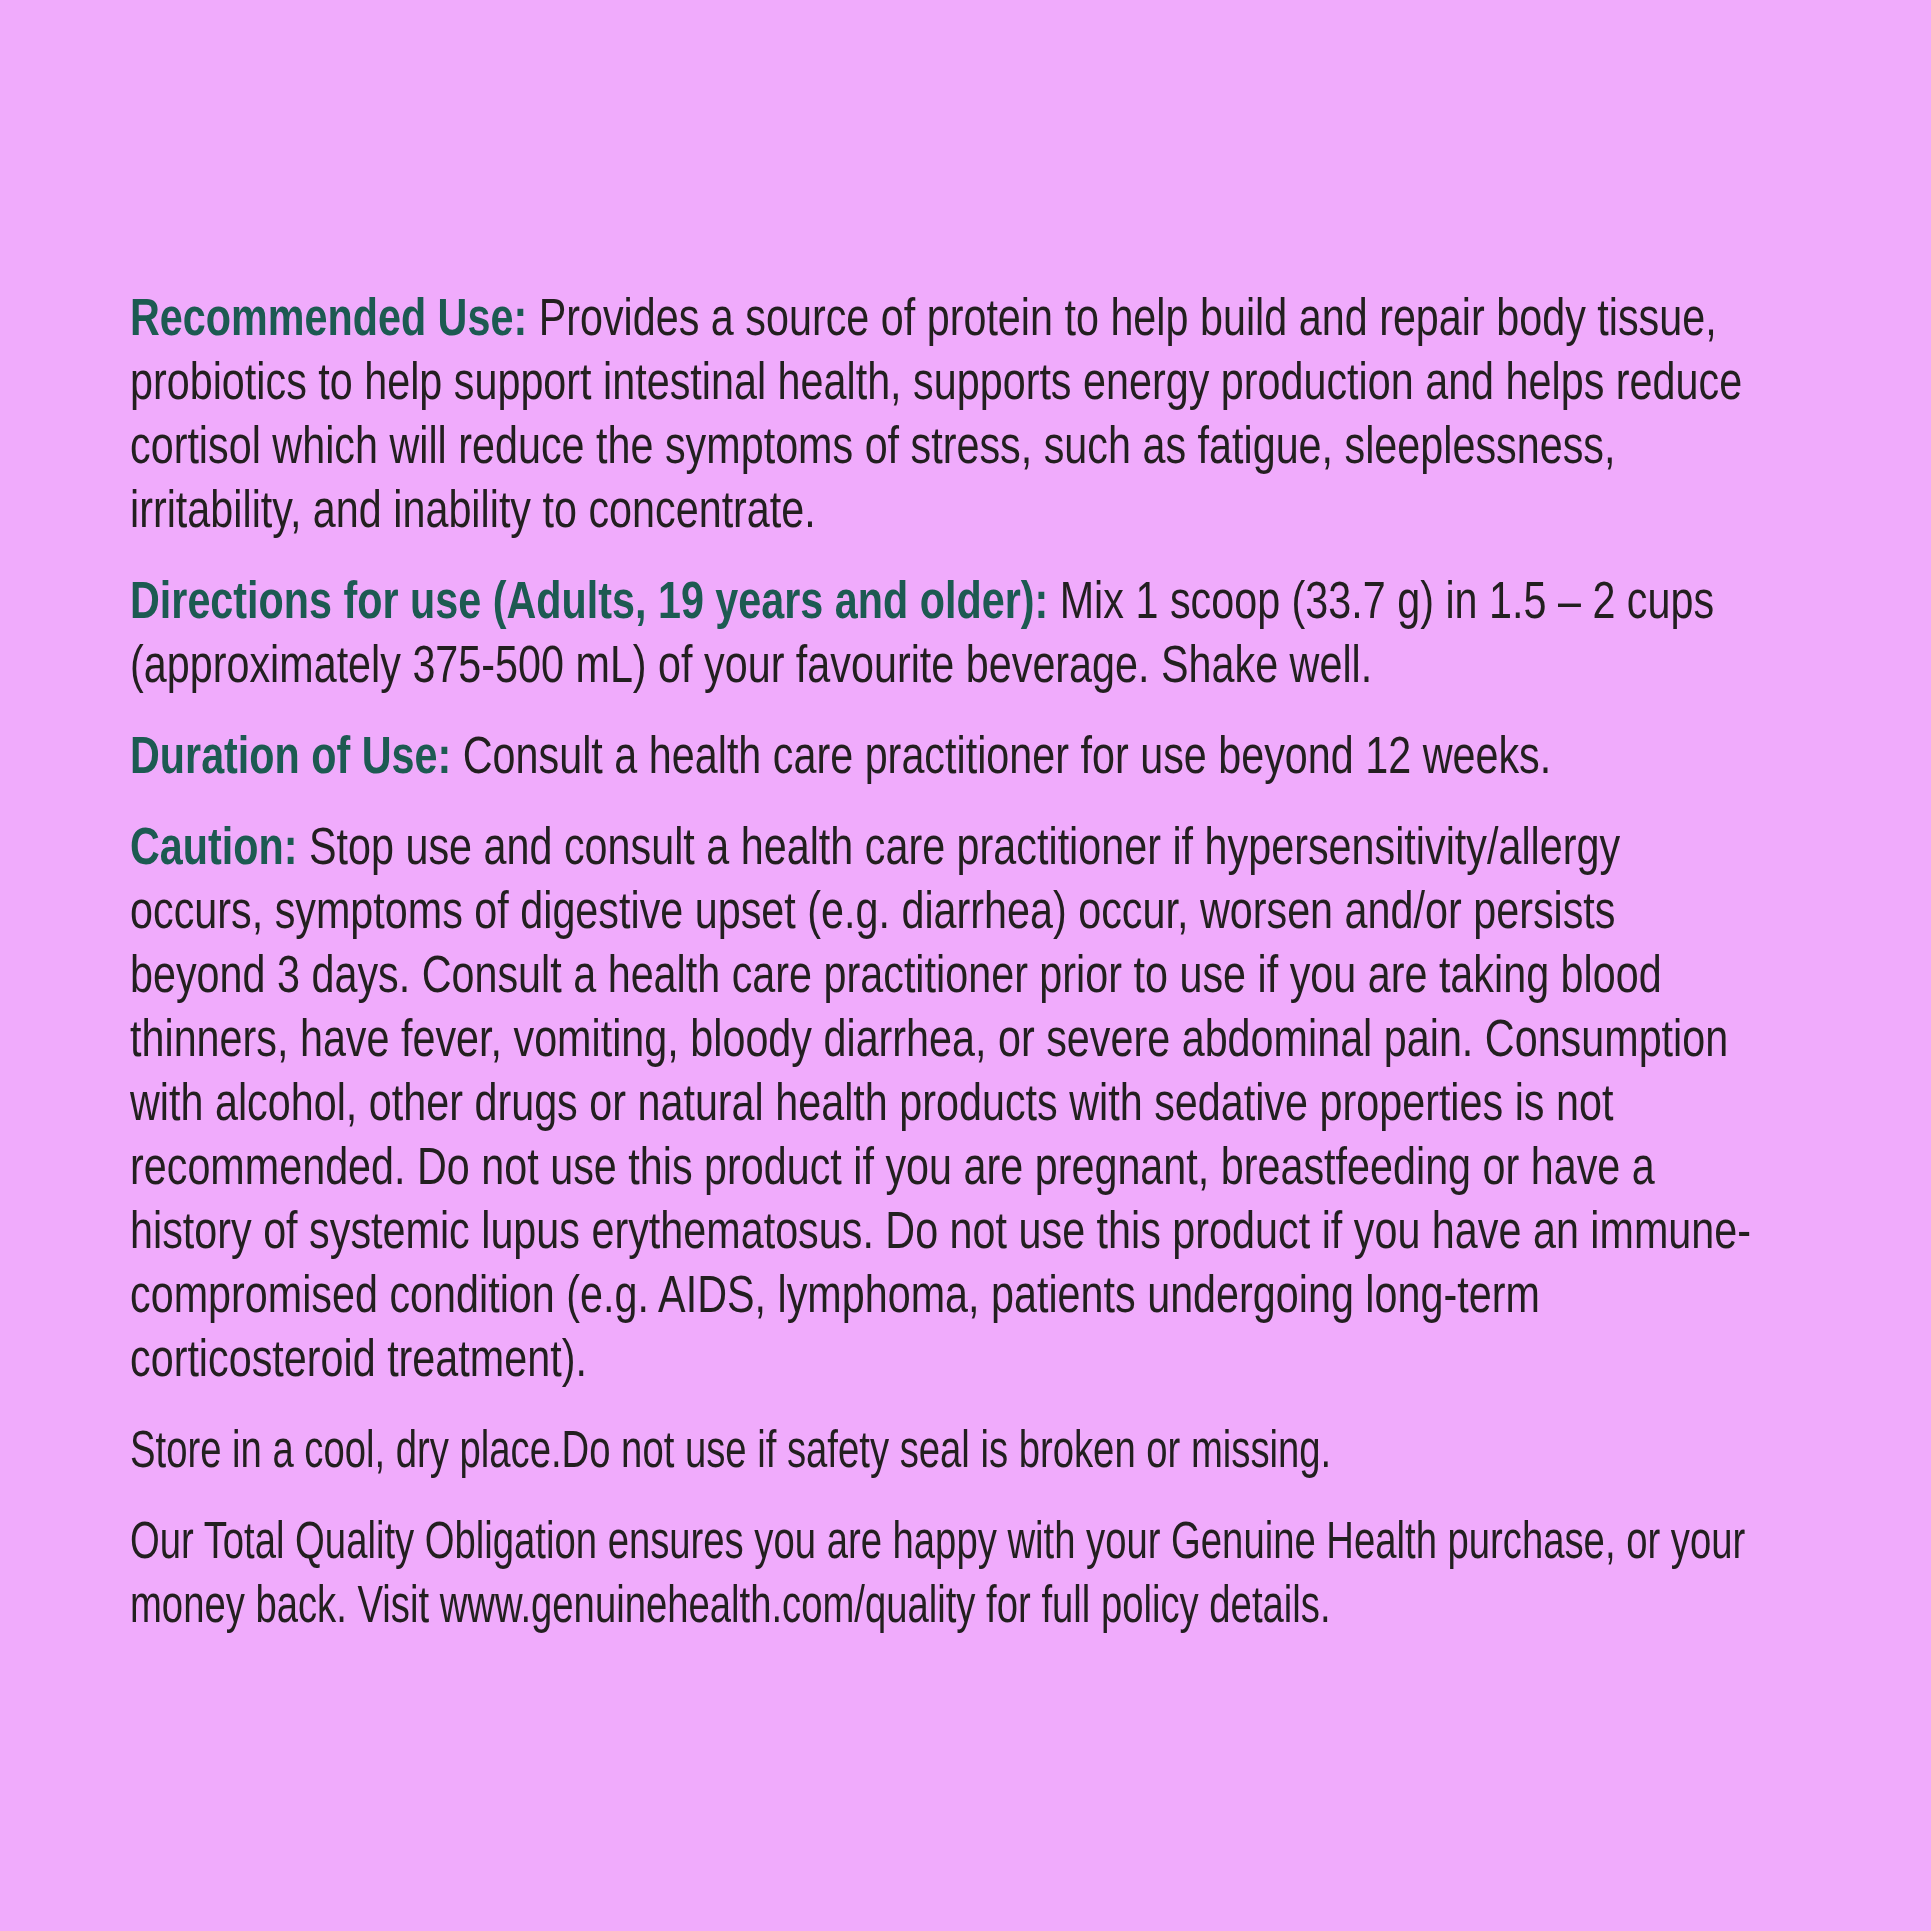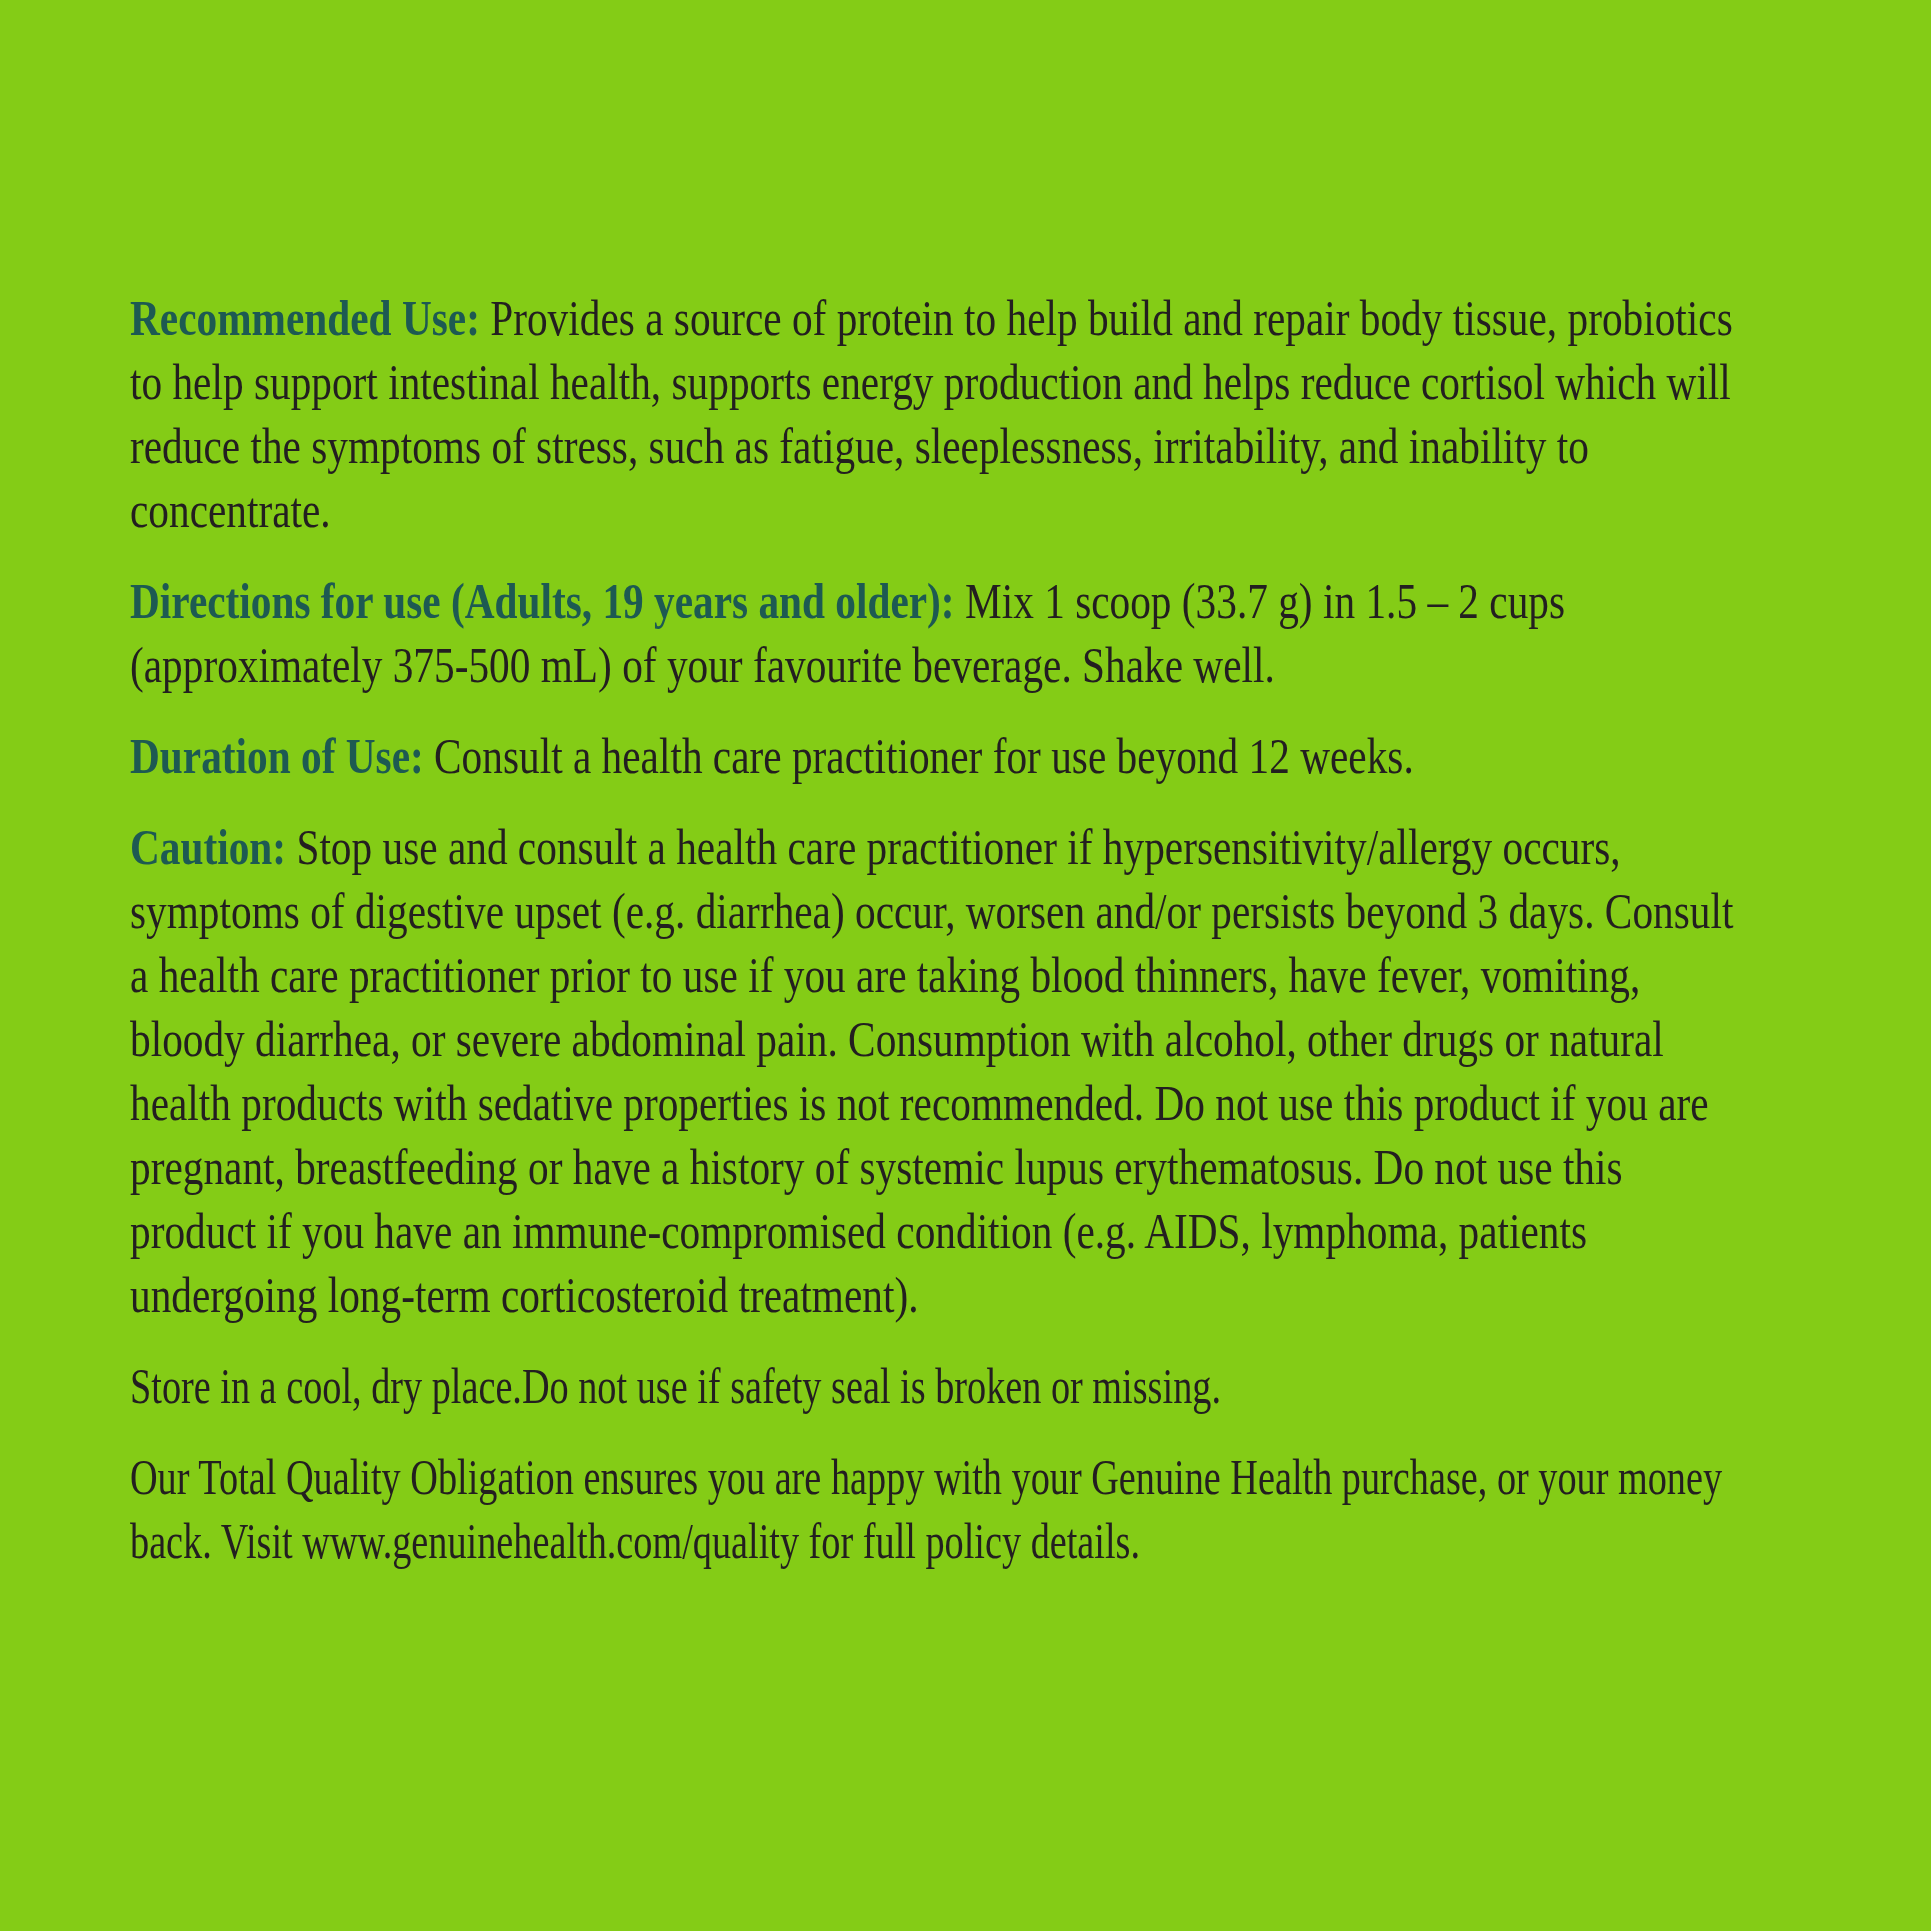--- a/index.html
+++ b/index.html
@@ -4,23 +4,23 @@
 <style>
   html, body {
     margin: 0;
     padding: 0;
     background: #ffffff;
   }
   .page {
     position: relative;
     width: 1931px;
     height: 1931px;
-    background: #84cc16;
+    background: #f0abfc;
     overflow: hidden;
-    font-family: Liberation Serif, serif;
+    font-family: Liberation Sans, sans-serif;
   }
   .label-content {
     position: absolute;
     left: 130px;
     top: 286px;
   }
   .para {
     margin: 0 0 27px 0;
     width: 2008px;
     transform: scaleX(0.81);

